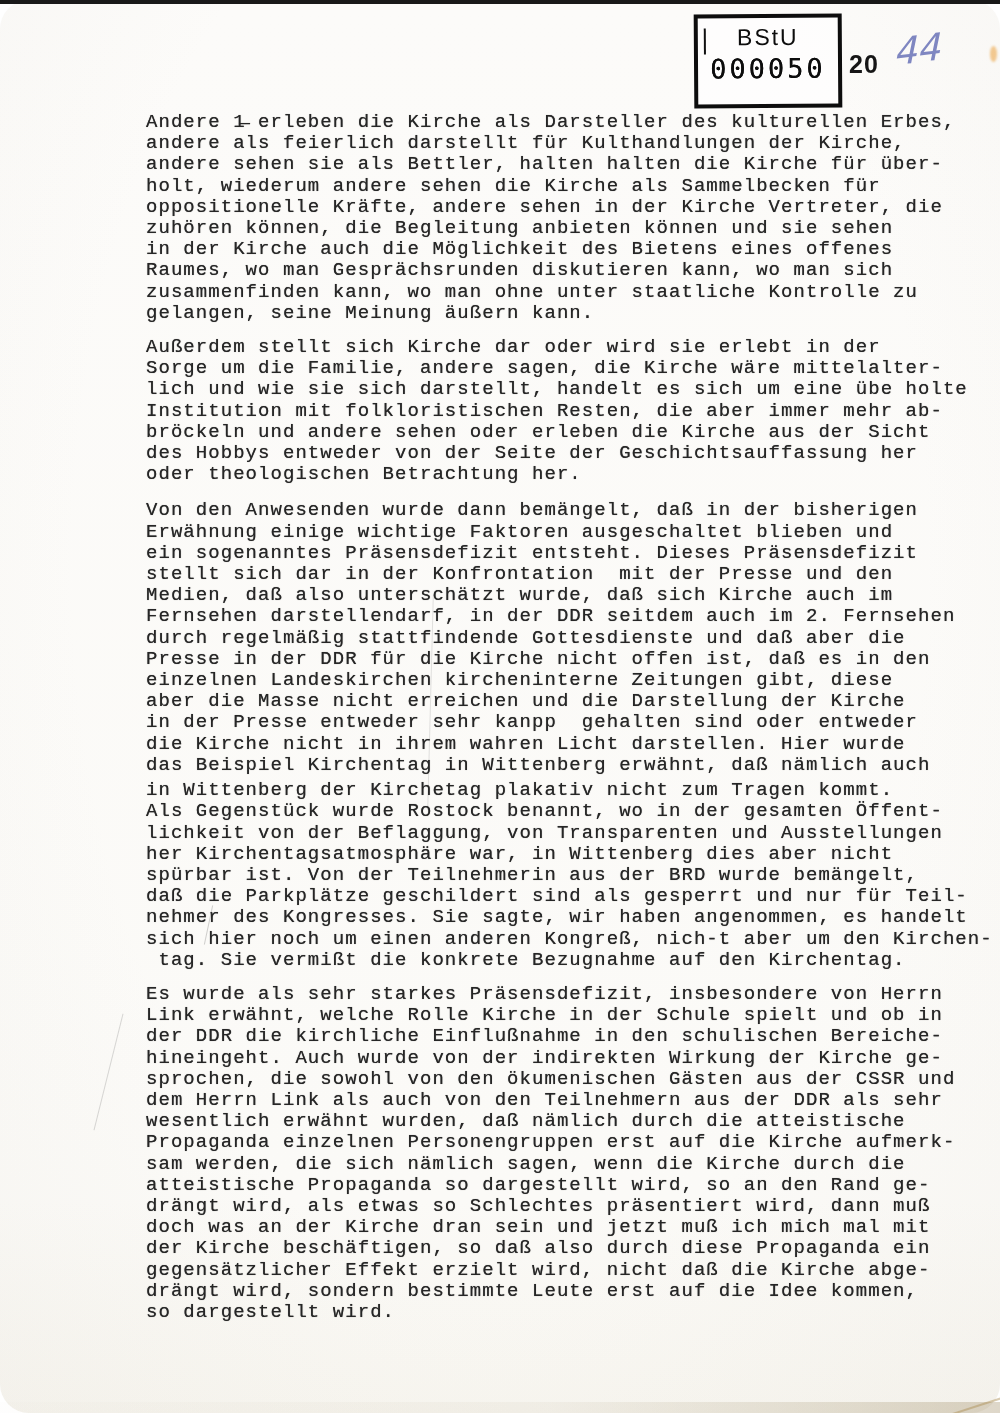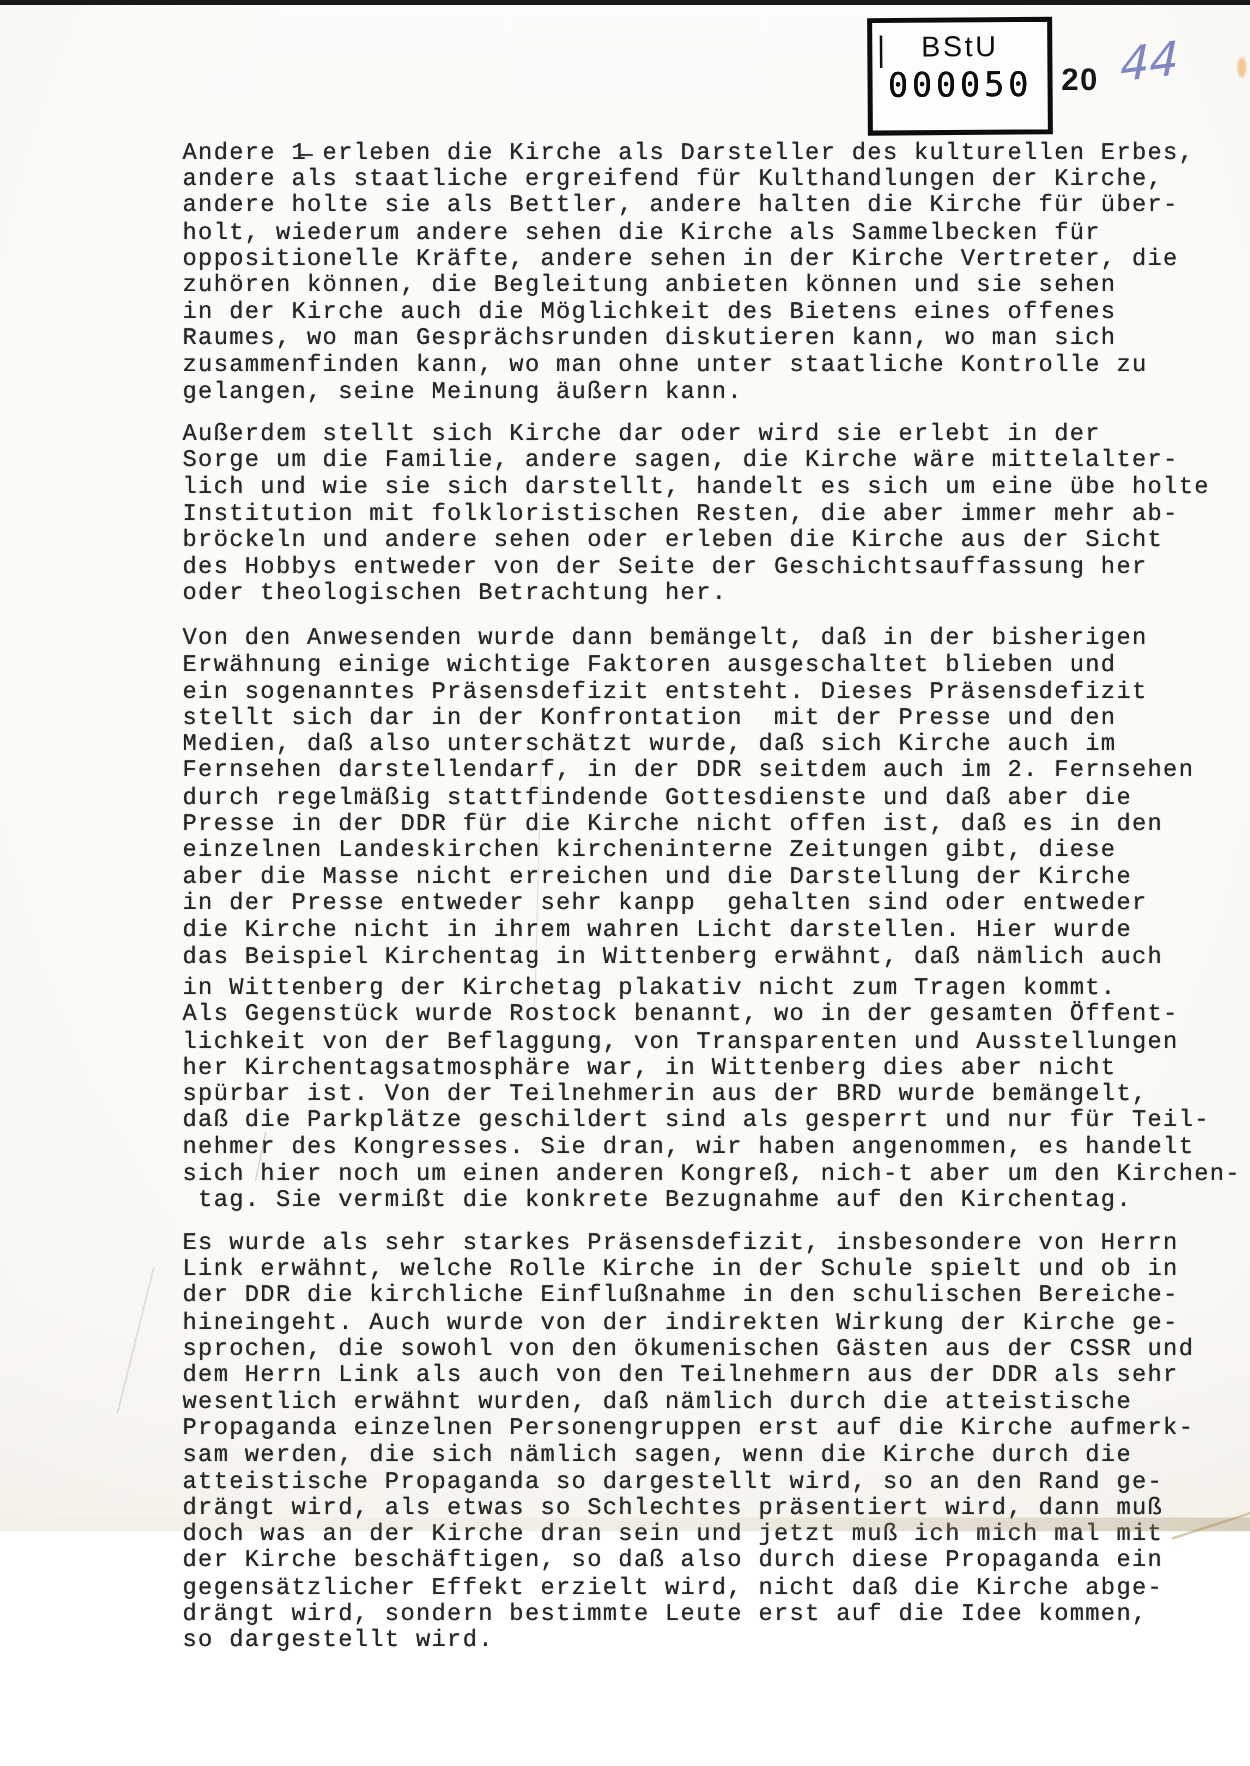--- a/index.html
+++ b/index.html
@@ -3,24 +3,25 @@
 <meta charset="utf-8">
 <style>
   html,body{margin:0;padding:0;}
   body{
     width:1000px;height:1413px;
     background:#ffffff;
     font-family:"Liberation Mono","DejaVu Sans Mono",monospace;
     overflow:hidden;
   }
   .page{
-    position:relative;width:1000px;height:1225px;
+    position:relative;width:1000px;height:1413px;
     background:
       radial-gradient(ellipse at 50% 40%, rgba(255,255,255,0) 60%, rgba(210,205,195,0.10) 100%),
       linear-gradient(180deg,#fcfbf9 0%, #fbfaf7 85%, #f7f5ef 100%);
+    border-radius: 29px;
   }
   .scan-top-bar{
     position:absolute;left:0;top:0;width:1000px;height:4px;
     background:#191919;
   }
   .scan-bottom-smudge{
     position:absolute;left:0;bottom:0;width:1000px;height:11px;
     background:linear-gradient(90deg, rgba(190,180,160,0.02) 0%, rgba(185,172,145,0.10) 55%, rgba(170,155,120,0.28) 85%, rgba(160,140,100,0.35) 100%);
   }
   .corner-scratch{
@@ -118,22 +119,22 @@
     <div class="stamp-number">000050</div>
   </div>
 
   <div class="page-num-print">20</div>
   <div class="page-num-hand">44</div>
   <div class="orange-fleck"></div>
 
   <div class="doc-body">
       <div class="para">
         <div class="tline">Andere 1̶ erleben die Kirche als Darsteller des kulturellen Erbes,</div>
-        <div class="tline">andere als staatliche ergreifend für Kulthandlungen der Kirche,</div>
-        <div class="tline">andere holte sie als Bettler, andere halten die Kirche für über-</div>
+        <div class="tline">andere als feierlich darstellt für Kulthandlungen der Kirche,</div>
+        <div class="tline">andere sehen sie als Bettler, halten halten die Kirche für über-</div>
         <div class="tline">holt, wiederum andere sehen die Kirche als Sammelbecken für</div>
         <div class="tline">oppositionelle Kräfte, andere sehen in der Kirche Vertreter, die</div>
         <div class="tline">zuhören können, die Begleitung anbieten können und sie sehen</div>
         <div class="tline">in der Kirche auch die Möglichkeit des Bietens eines offenes</div>
         <div class="tline">Raumes, wo man Gesprächsrunden diskutieren kann, wo man sich</div>
         <div class="tline">zusammenfinden kann, wo man ohne unter staatliche Kontrolle zu</div>
         <div class="tline">gelangen, seine Meinung äußern kann.</div>
       </div>
       <div class="para">
         <div class="tline">Außerdem stellt sich Kirche dar oder wird sie erlebt in der</div>
@@ -159,21 +160,21 @@
         <div class="tline">die Kirche nicht in ihrem wahren Licht darstellen. Hier wurde</div>
         <div class="tline">das Beispiel Kirchentag in Wittenberg erwähnt, daß nämlich auch</div>
       </div>
       <div class="para">
         <div class="tline">in Wittenberg der Kirchetag plakativ nicht zum Tragen kommt.</div>
         <div class="tline">Als Gegenstück wurde Rostock benannt, wo in der gesamten Öffent-</div>
         <div class="tline">lichkeit von der Beflaggung, von Transparenten und Ausstellungen</div>
         <div class="tline">her Kirchentagsatmosphäre war, in Wittenberg dies aber nicht</div>
         <div class="tline">spürbar ist. Von der Teilnehmerin aus der BRD wurde bemängelt,</div>
         <div class="tline">daß die Parkplätze geschildert sind als gesperrt und nur für Teil-</div>
-        <div class="tline">nehmer des Kongresses. Sie dran, wir haben angenommen, es handelt</div>
+        <div class="tline">nehmer des Kongresses. Sie sagte, wir haben angenommen, es handelt</div>
         <div class="tline">sich hier noch um einen anderen Kongreß, nich-t aber um den Kirchen-</div>
         <div class="tline"> tag. Sie vermißt die konkrete Bezugnahme auf den Kirchentag.</div>
       </div>
       <div class="para">
         <div class="tline">Es wurde als sehr starkes Präsensdefizit, insbesondere von Herrn</div>
         <div class="tline">Link erwähnt, welche Rolle Kirche in der Schule spielt und ob in</div>
         <div class="tline">der DDR die kirchliche Einflußnahme in den schulischen Bereiche-</div>
         <div class="tline">hineingeht. Auch wurde von der indirekten Wirkung der Kirche ge-</div>
         <div class="tline">sprochen, die sowohl von den ökumenischen Gästen aus der CSSR und</div>
         <div class="tline">dem Herrn Link als auch von den Teilnehmern aus der DDR als sehr</div>

